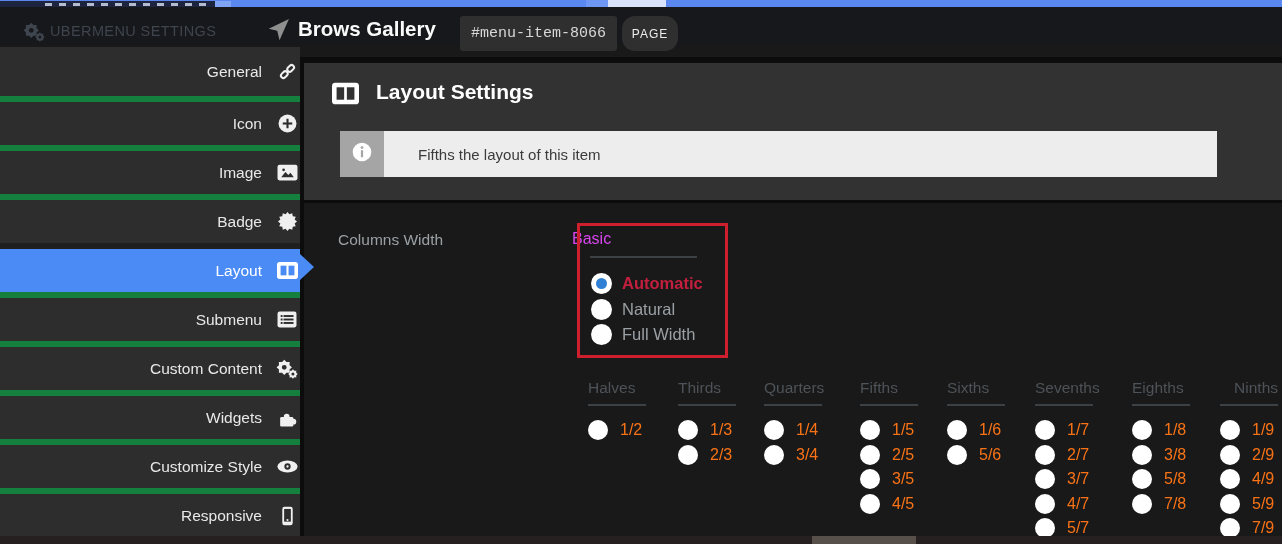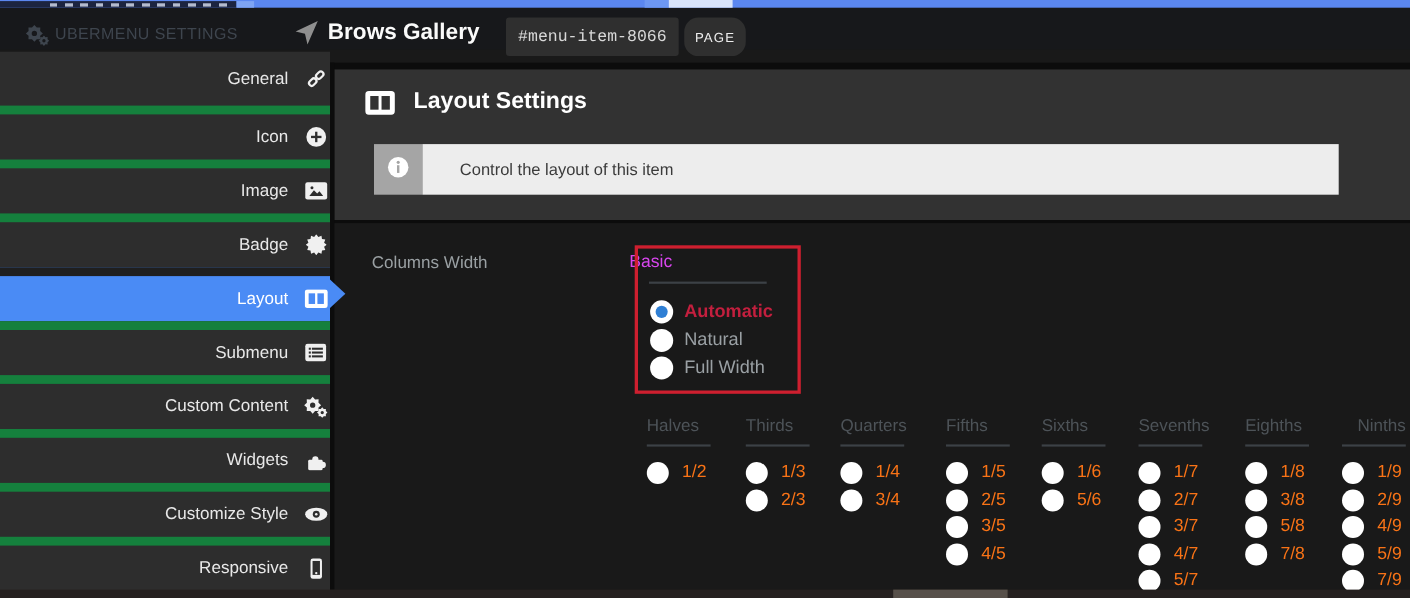--- a/index.html
+++ b/index.html
@@ -26,21 +26,21 @@
             display:flex;align-items:center;justify-content:center;
             font-family:"Liberation Mono","DejaVu Sans Mono",monospace;font-size:15px;color:#d8d8d8;}
   .page-box{left:622px;top:9px;width:56px;height:35px;background:#2f2f2f;border-radius:13px;
             display:flex;align-items:center;justify-content:center;
             font-size:12px;letter-spacing:1px;color:#ededed;}
 
   
   .sidebar{left:0;top:47px;width:300px;height:490px;background:#2d2d2d;z-index:1;}
   .srow{position:relative;height:49px;box-sizing:border-box;display:flex;align-items:center;
         justify-content:flex-end;cursor:pointer;}
-  .srow + .srow{border-top:8px solid #15803d;}
+  .srow + .srow{border-top:6px solid #15803d;}
   .slabel{font-size:15.5px;color:#e8e8e8;margin-right:0;}
   .sicon{width:26px;height:22px;margin-left:12px;display:flex;align-items:center;justify-content:center;}
   .sicon svg{display:block;}
   .slot,.cut{fill:#2d2d2d;}
   .srow.active{background:#4a8bf5;border-top-color:#1f1f1f;}
   .srow.active .slabel{color:#fff;}
   .srow.active .slot{fill:#4a8bf5;}
   .active-arrow{left:300px;top:254px;width:0;height:0;z-index:4;
      border-left:14px solid #4a8bf5;border-top:13px solid transparent;border-bottom:13px solid transparent;}
 
@@ -257,21 +257,21 @@
     <div class="abs info-square">
       <span>
         <svg width="20" height="20" viewBox="0 0 20 20">
           <circle cx="10" cy="10" r="9.3" fill="#ffffff"></circle>
           <circle cx="10" cy="5.6" r="1.4" fill="#a5a5a5"></circle>
           <rect x="8.9" y="8.2" width="2.2" height="7" fill="#a5a5a5"></rect>
         </svg>
       </span>
     </div>
     <div class="abs info-bar">
-      <span>Control the layout of this item</span>
+      <span>Fifths the layout of this item</span>
     </div>
   </div>
 
   <div class="abs divider-dark"></div>
   <div class="abs content-lower"></div>
 
   <div class="abs cw-label">Columns Width</div>
 
   <div class="abs basic-title">Basic</div>
   <div class="abs basic-line"></div>

